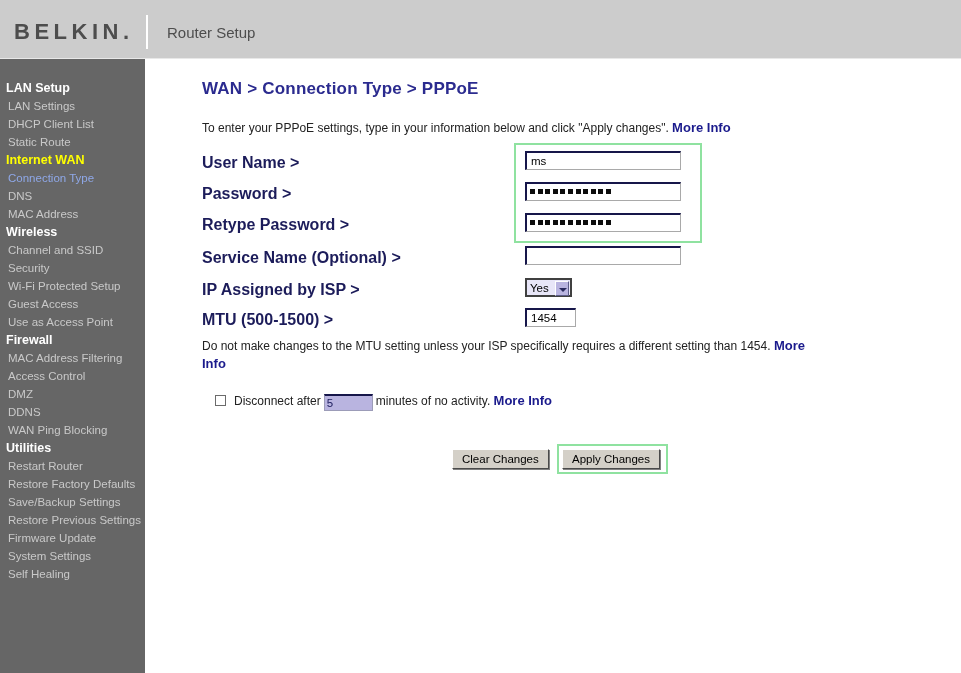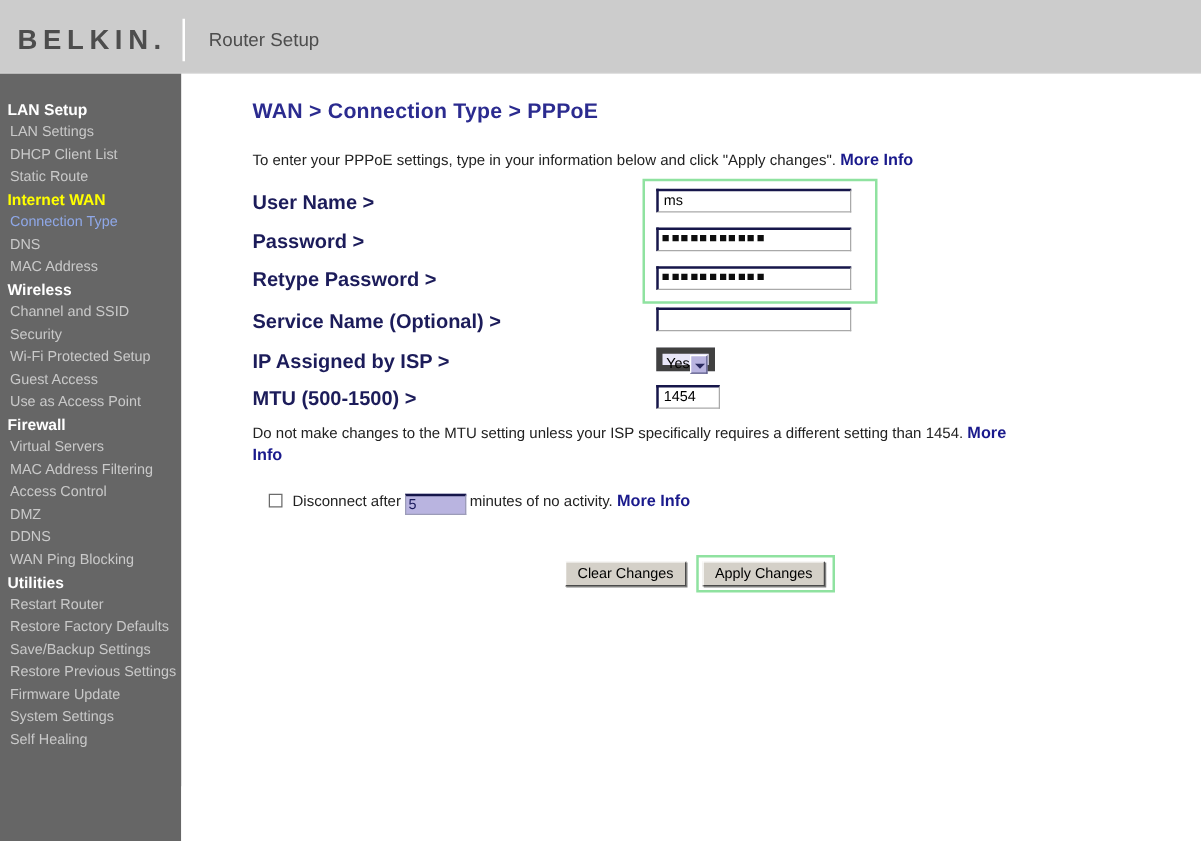--- a/index.html
+++ b/index.html
@@ -4,21 +4,21 @@
 <title>Belkin Router Setup</title>
 <style>
   * { box-sizing: border-box; }
   html, body {
     margin: 0; padding: 0;
     width: 961px; height: 673px;
     background: #ffffff;
     font-family: "Liberation Sans", sans-serif;
     overflow: hidden;
   }
-  #page { position: relative; width: 961px; height: 629px; background: #a3a3a3; }
+  #page { position: relative; width: 961px; height: 629px; background: #a21caf; }
 
   
   #header {
     position: absolute; left: 0; top: 0; width: 961px; height: 58px;
     background: #cccccc;
   }
   #brand {
     position: absolute; left: 14px; top: 19px;
     font-size: 22px; font-weight: bold; letter-spacing: 4.5px;
     color: #4d4d4d;
@@ -108,21 +108,21 @@
   }
   .pwdots span {
     display: inline-block; width: 5px; height: 5px;
     background: #0d0d0d; margin-right: 2.6px; vertical-align: 3px;
   }
 
   
   .fselect {
     position: absolute; left: 323px; top: 0;
     width: 47px; height: 19px;
-    border: 5px solid #404040;
+    border: 2px solid #404040;
     background: #e8e6f8;
     font-size: 11.5px; color: #000000;
     padding-left: 3px; line-height: 17px;
     cursor: pointer;
   }
   .fselect .arrowbox {
     position: absolute; right: 1px; top: 1px;
     width: 14px; height: 15px;
     background: #b9b4e0;
     border: 1px solid #ffffff;
@@ -203,21 +203,20 @@
       <div class="nav-item active">Connection Type</div>
       <div class="nav-item">DNS</div>
       <div class="nav-item">MAC Address</div>
       <div class="nav-group">Wireless</div>
       <div class="nav-item">Channel and SSID</div>
       <div class="nav-item">Security</div>
       <div class="nav-item">Wi-Fi Protected Setup</div>
       <div class="nav-item">Guest Access</div>
       <div class="nav-item">Use as Access Point</div>
       <div class="nav-group">Firewall</div>
-      <div class="nav-item">Virtual Servers</div>
       <div class="nav-item">MAC Address Filtering</div>
       <div class="nav-item">Access Control</div>
       <div class="nav-item">DMZ</div>
       <div class="nav-item">DDNS</div>
       <div class="nav-item">WAN Ping Blocking</div>
       <div class="nav-group">Utilities</div>
       <div class="nav-item">Restart Router</div>
       <div class="nav-item">Restore Factory Defaults</div>
       <div class="nav-item">Save/Backup Settings</div>
       <div class="nav-item">Restore Previous Settings</div>

